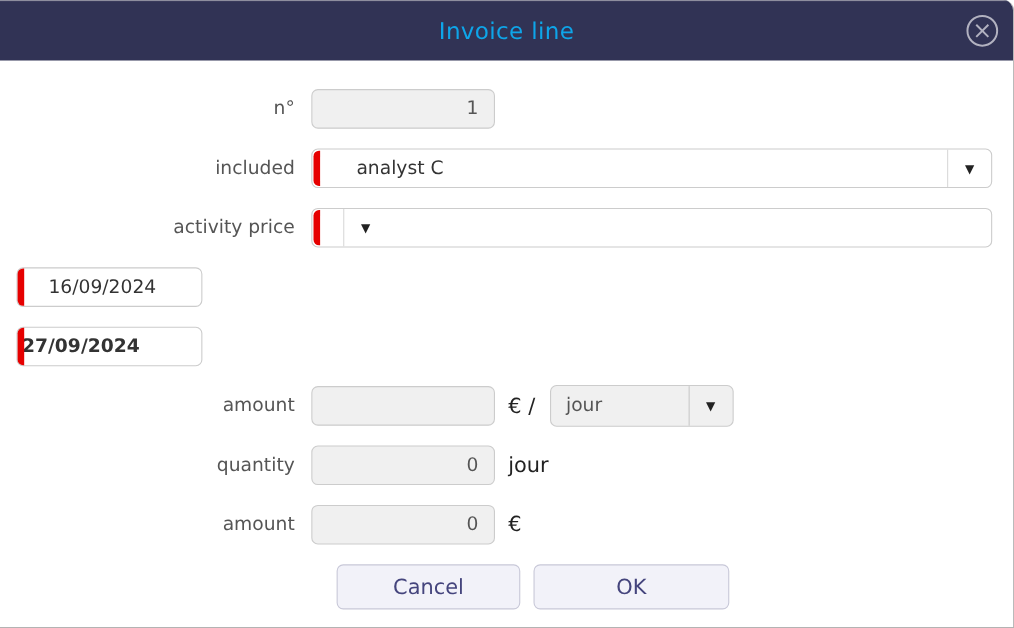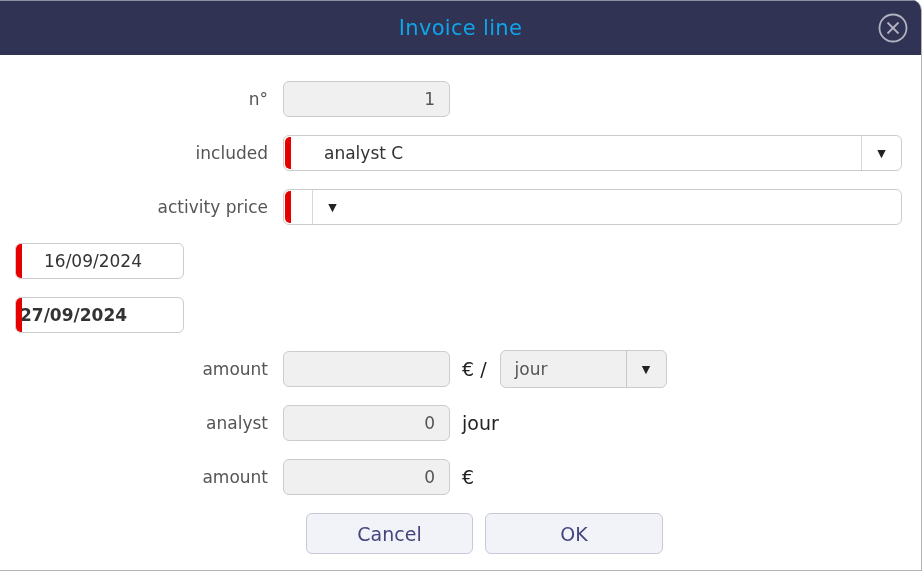--- a/index.html
+++ b/index.html
@@ -161,21 +161,21 @@
         <span class="combo unit-select">
           <span class="combo-text">jour</span>
           <span class="combo-arrow-zone">
             <span class="combo-arrow">▼</span>
           </span>
         </span>
       </span>
     </div>
 
     <div class="row">
-      <span class="row-label">analyst</span>
+      <span class="row-label">quantity</span>
       <span class="field-area">
         <input class="txt-input readonly num" readonly="" value="0" style="">
         <span class="suffix">jour</span>
       </span>
     </div>
 
     <div class="row">
       <span class="row-label">amount</span>
       <span class="field-area">
         <input class="txt-input readonly num" readonly="" value="0" style="">

